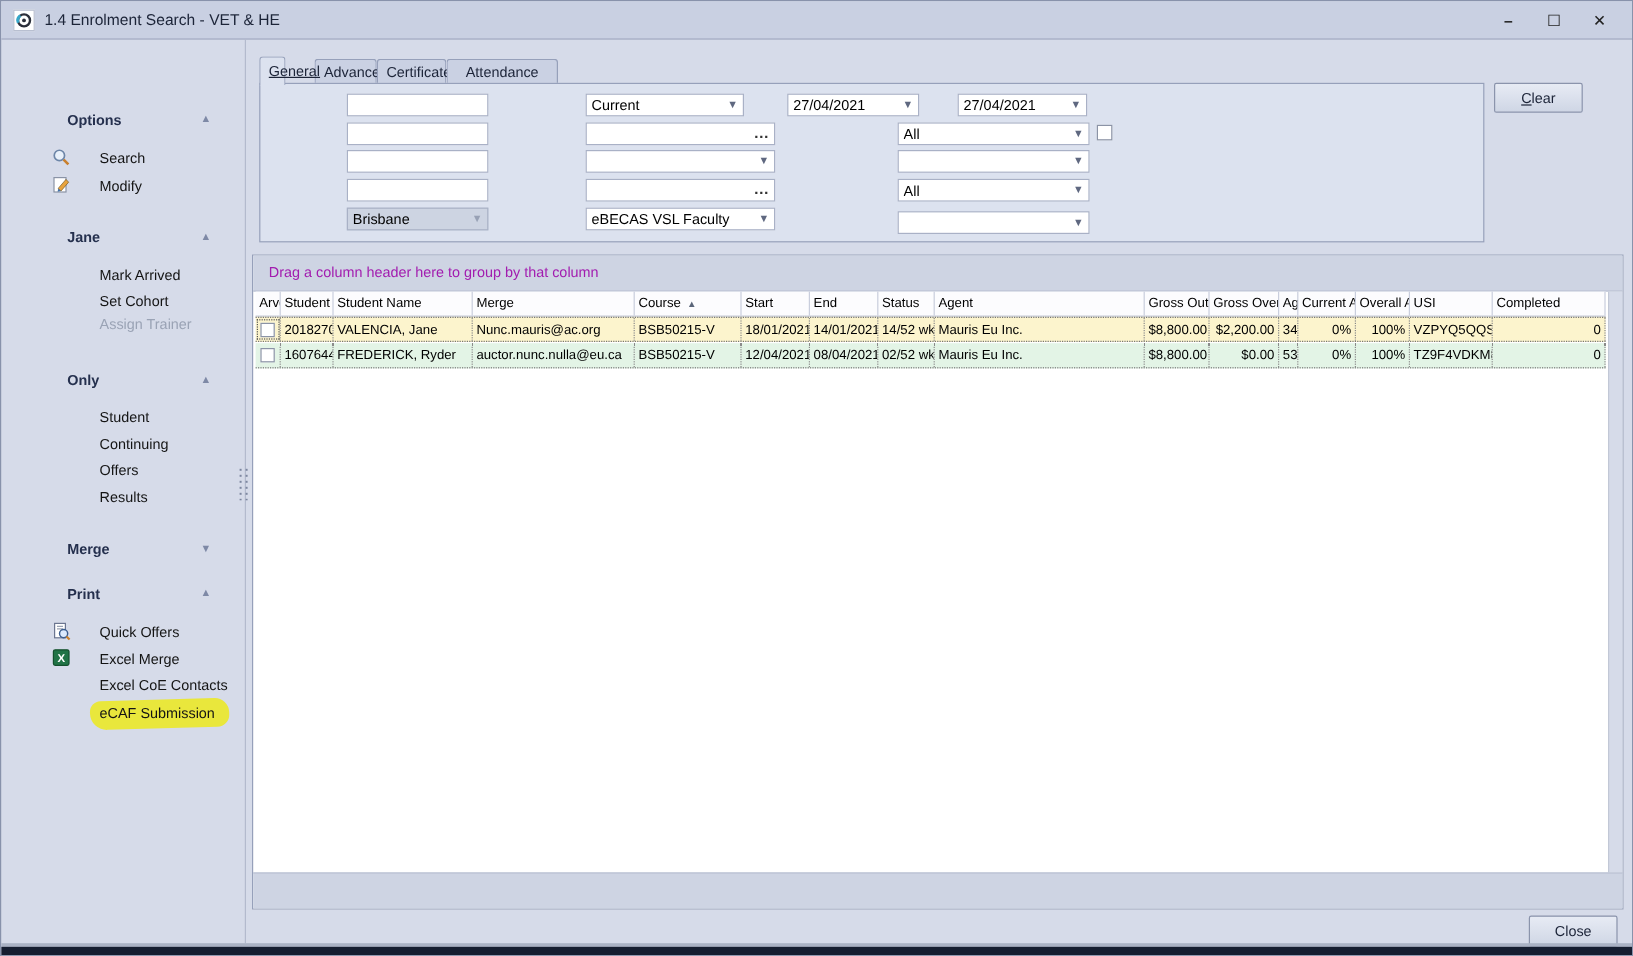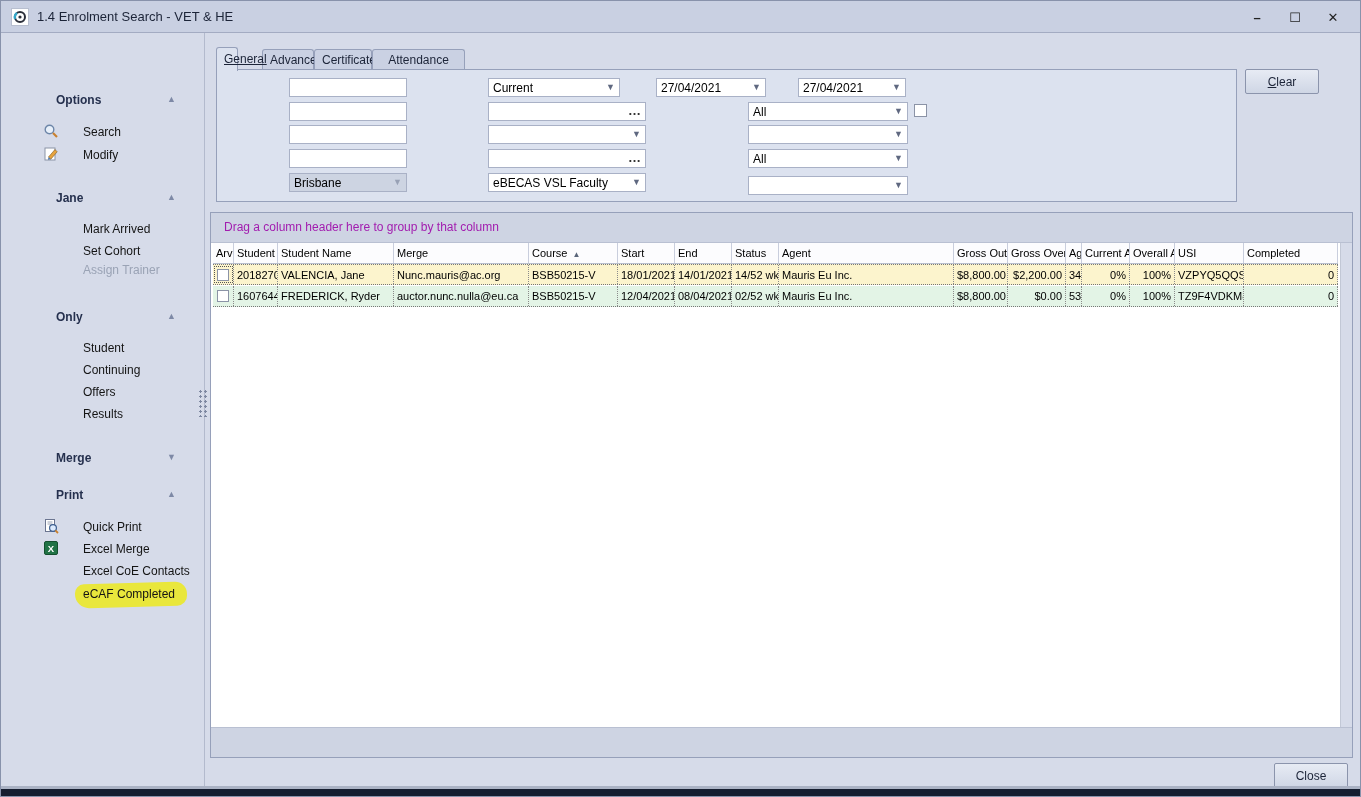--- a/index.html
+++ b/index.html
@@ -173,35 +173,35 @@
 
     <div class="side-icon" style="top:485px;">
       <svg width="16" height="16">
           <rect x="2.5" y="1.5" width="9" height="12" fill="#fff" stroke="#6b7590"></rect>
           <line x1="4.5" y1="4" x2="9.5" y2="4" stroke="#9aa2b4"></line>
           <line x1="4.5" y1="6" x2="9.5" y2="6" stroke="#9aa2b4"></line>
           <circle cx="10" cy="10" r="3.4" fill="#dceafe" stroke="#3c5e8f" stroke-width="1.2"></circle>
           <line x1="12.4" y1="12.4" x2="15" y2="15" stroke="#c9802e" stroke-width="1.8"></line>
         </svg>
     </div>
-    <div class="side-item" style="top:487px;">Quick Print</div>
+    <div class="side-item" style="top:487px;">Quick Offers</div>
 
     <div class="side-icon" style="top:507px;">
       <svg width="16" height="16">
           <rect x="1.5" y="1.5" width="13" height="13" rx="1.5" fill="#217346" stroke="#14502e"></rect>
           <text x="8" y="11.6" font-size="9.5" fill="#fff" text-anchor="middle" font-weight="bold" font-family="Liberation Sans, sans-serif">X</text>
         </svg>
     </div>
     <div class="side-item" style="top:509px;">Excel Merge</div>
 
     <div class="side-item" style="top:531px;">Excel CoE Contacts</div>
 
     <div class="side-item" style="top:554px;">
       <span class="hl-wrap">
-        <span>eCAF Completed</span>
+        <span>eCAF Submission</span>
       </span>
     </div>
   </div>
 
   <div class="splitter"></div>
   <div class="grip"></div>
 
   <div class="tab active" style="left:215px; width:22px;text-decoration:underline;">General</div>
   <div class="tab" style="left:261px; width:52px;">Advanced</div>
   <div class="tab" style="left:313px; width:58px;">Certificate</div>

